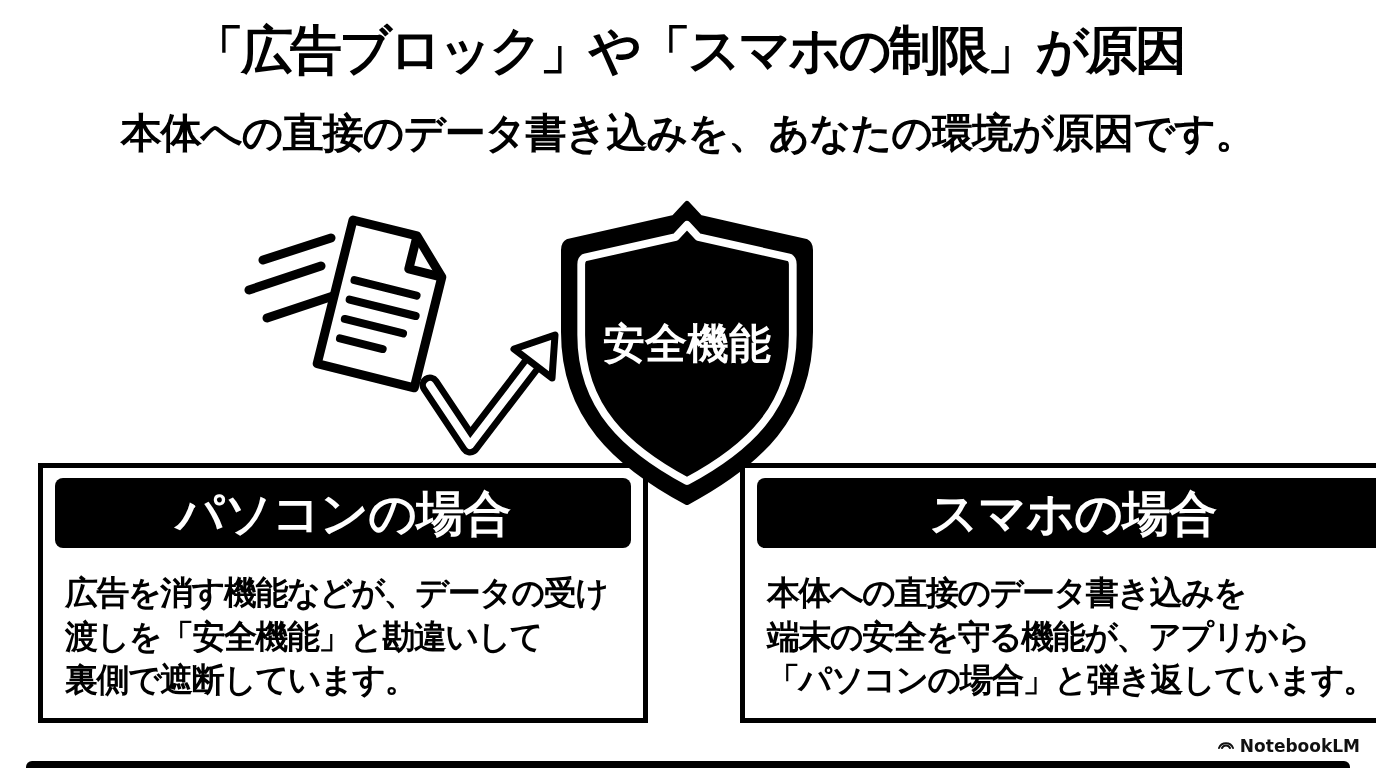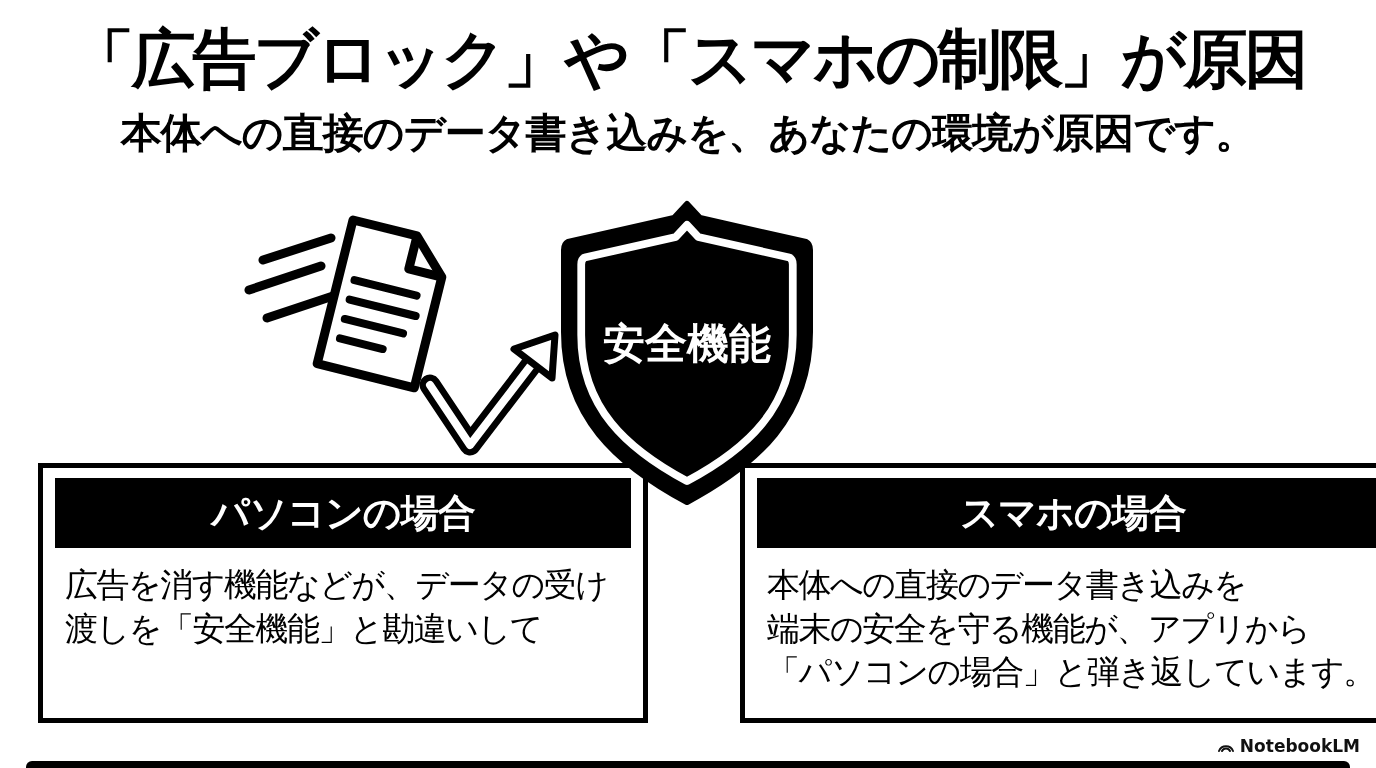--- a/index.html
+++ b/index.html
@@ -10,21 +10,21 @@
     height: 768px;
     background: #ffffff;
     overflow: hidden;
     font-family: "DejaVu Sans", sans-serif;
     color: #000;
   }
   .title {
     position: absolute;
     top: 16px; left: 0; right: 0;
     text-align: center;
-    font-size: 64px;
+    font-size: 52px;
     font-weight: 900;
     letter-spacing: -3px;
     white-space: nowrap;
   }
   .subtitle {
     position: absolute;
     top: 106px; left: 0; right: 0;
     text-align: center;
     font-size: 41px;
     font-weight: 900;
@@ -59,39 +59,39 @@
   }
   .card-left  { left: 38px;  width: 610px; }
   .card-right { left: 740px; width: 666px; }
   .card-header {
     margin: 10px 12px 0 12px;
     background: #000;
     color: #fff;
     height: 70px;
     line-height: 70px;
     text-align: center;
-    font-size: 38px;
+    font-size: 48px;
     font-weight: 900;
     letter-spacing: -1px;
     white-space: nowrap;
     overflow: hidden;
+    border-radius: 8px;
   }
   .card-body {
-    padding: 15px 18px 0 22px;
+    padding: 23px 18px 0 22px;
     font-size: 33px;
-    font-weight: 400;
+    font-weight: 700;
     line-height: 1.32;
     letter-spacing: -1.5px;
   }
   .card-body .line { white-space: nowrap; }
   .watermark {
     position: absolute;
     right: 16px; bottom: 12px;
     display: flex;
-    align-items: center;
     gap: 5px;
     font-size: 17px;
     font-weight: 700;
     color: #111;
     z-index: 4;
   }
   .bottom-bar {
     position: absolute;
     bottom: 0; left: 26px; right: 26px;
     height: 7px;
@@ -129,20 +129,21 @@
       <path d="M195 185 L235 245 L297 164" fill="none" stroke="#fff" stroke-width="8" stroke-linecap="round" stroke-linejoin="round"></path>
       <path d="M320 135 L317 178 L279 149 Z" fill="#fff" stroke="#000" stroke-width="7" stroke-linejoin="round"></path>
     </g>
   </svg>
 
   <div class="card card-left">
     <div class="card-header">パソコンの場合</div>
     <div class="card-body">
       <div class="line">広告を消す機能などが、データの受け</div>
       <div class="line">渡しを「安全機能」と勘違いして</div>
+      <div class="line">裏側で遮断しています。</div>
     </div>
   </div>
 
   <div class="card card-right">
     <div class="card-header">スマホの場合</div>
     <div class="card-body">
       <div class="line">本体への直接のデータ書き込みを</div>
       <div class="line">端末の安全を守る機能が、アプリから</div>
       <div class="line">「パソコンの場合」と弾き返しています。</div>
     </div>

